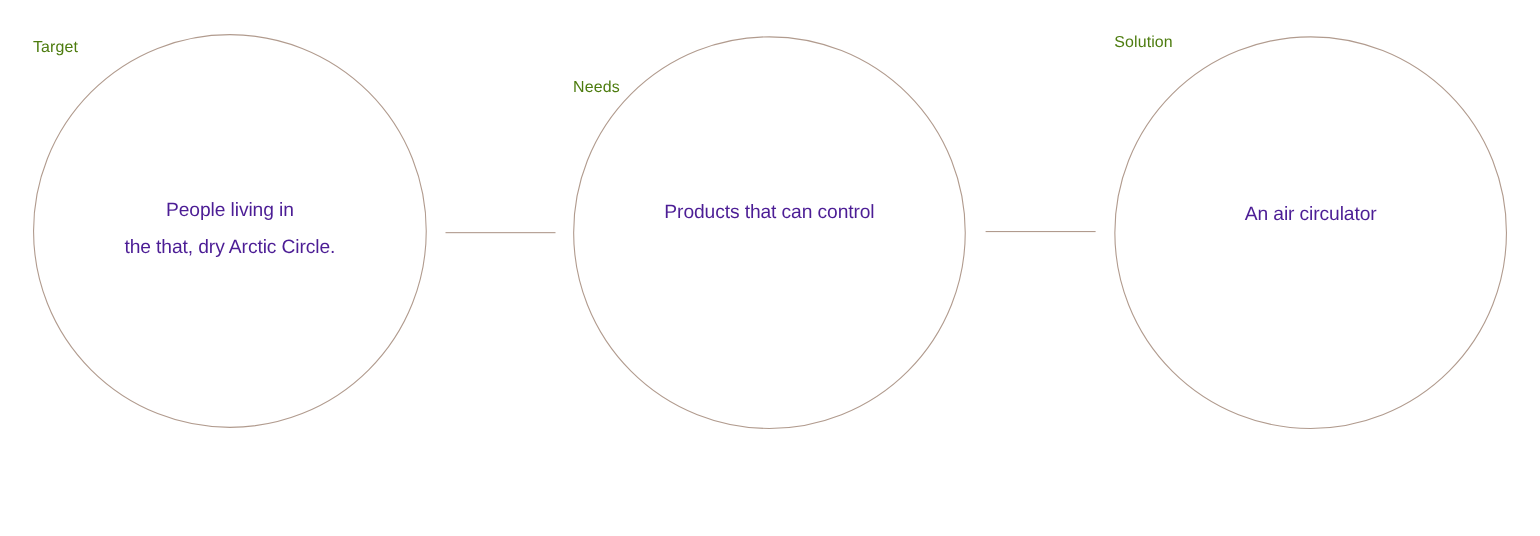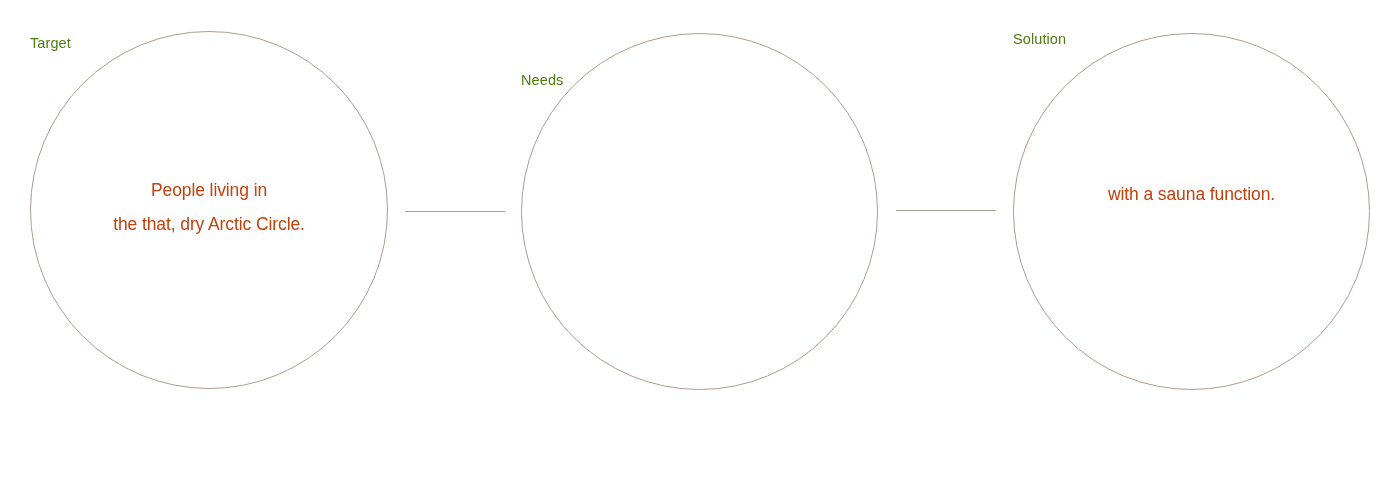--- a/index.html
+++ b/index.html
@@ -41,21 +41,21 @@
     color: #4d7c0f;
     font-size: 14.5px;
     line-height: 1;
     letter-spacing: 0.1px;
     white-space: nowrap;
   }
 
   .node-text {
     position: absolute;
     text-align: center;
-    color: #c2410c;
+    color: #4c1d95;
     font-size: 17.5px;
     line-height: 1.95;
     letter-spacing: -0.1px;
     white-space: nowrap;
   }
   .node-text .line {
     display: block;
   }
 
   .connector {
@@ -96,26 +96,27 @@
       <span class="line">the that, dry Arctic Circle.</span>
     </div>
   </div>
 
   <div class="connector" id="connector-1"></div>
 
   <div class="node" id="node-needs">
     <div class="node-circle"></div>
     <div class="node-label">Needs</div>
     <div class="node-text">
+      <span class="line">Products that can control</span>
     </div>
   </div>
 
   <div class="connector" id="connector-2"></div>
 
   <div class="node" id="node-solution">
     <div class="node-circle"></div>
     <div class="node-label">Solution</div>
     <div class="node-text">
-      <span class="line">with a sauna function.</span>
+      <span class="line">An air circulator</span>
     </div>
   </div>
 
 </div>
 
 </body></html>

